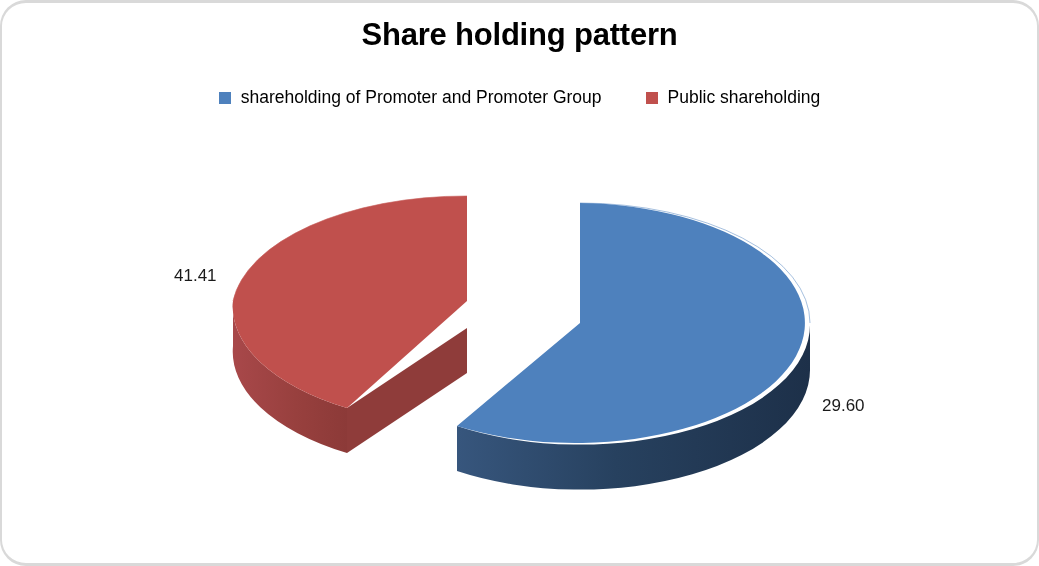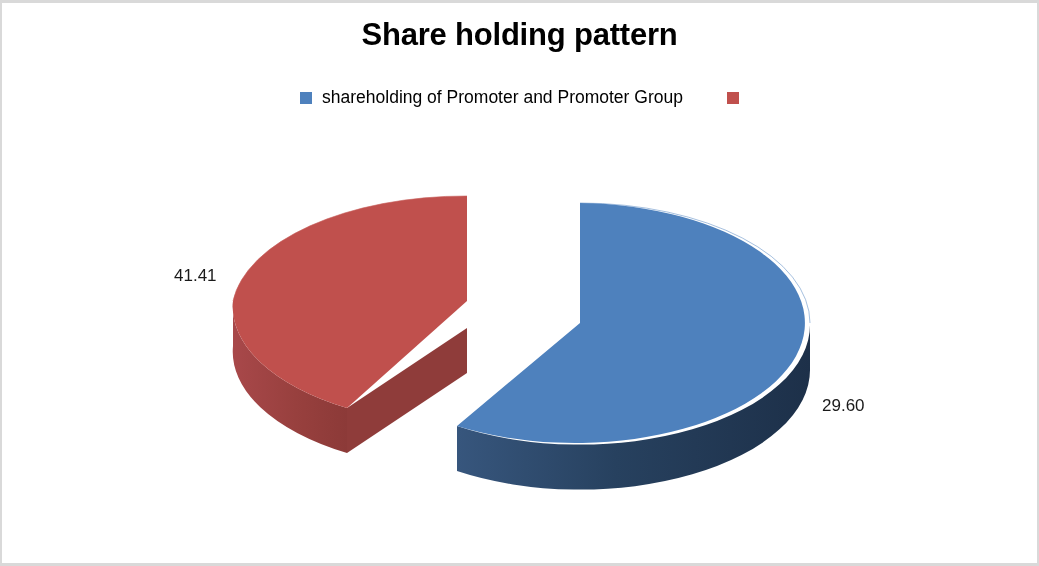--- a/index.html
+++ b/index.html
@@ -15,20 +15,21 @@
     position: relative;
     width: 1039px;
     height: 566px;
     background: #ffffff;
     box-sizing: border-box;
     border-top: 3px solid #d9d9d9;
     border-left: 2px solid #d9d9d9;
     border-right: 2px solid #d9d9d9;
     border-bottom: 3px solid #d9d9d9;
     overflow: hidden;
+    border-radius: 26px;
   }
   #chart-title {
     position: absolute;
     top: 14px;
     left: 0;
     width: 1035px;
     text-align: center;
     font-size: 31px;
     font-weight: bold;
     color: #000000;
@@ -92,20 +93,21 @@
 
   <div id="chart-title">Share holding pattern</div>
 
   <div id="legend">
     <div class="legend-entry">
       <span class="legend-swatch" style="background:#4e81bd"></span>
       <span class="legend-label">shareholding of Promoter and Promoter Group</span>
     </div>
     <div class="legend-entry">
       <span class="legend-swatch" style="background:#c0504d"></span>
+      <span class="legend-label">Public shareholding</span>
     </div>
   </div>
 
   <div id="pie-area">
     <svg id="pie-svg" width="1035" height="560" viewBox="0 0 1035 560" xmlns="http://www.w3.org/2000/svg">
       <defs>
         <linearGradient id="blueSideGrad" x1="0" y1="0" x2="1" y2="0">
           <stop offset="0%" stop-color="#37567d"></stop>
           <stop offset="45%" stop-color="#27415f"></stop>
           <stop offset="100%" stop-color="#1d3049"></stop>

